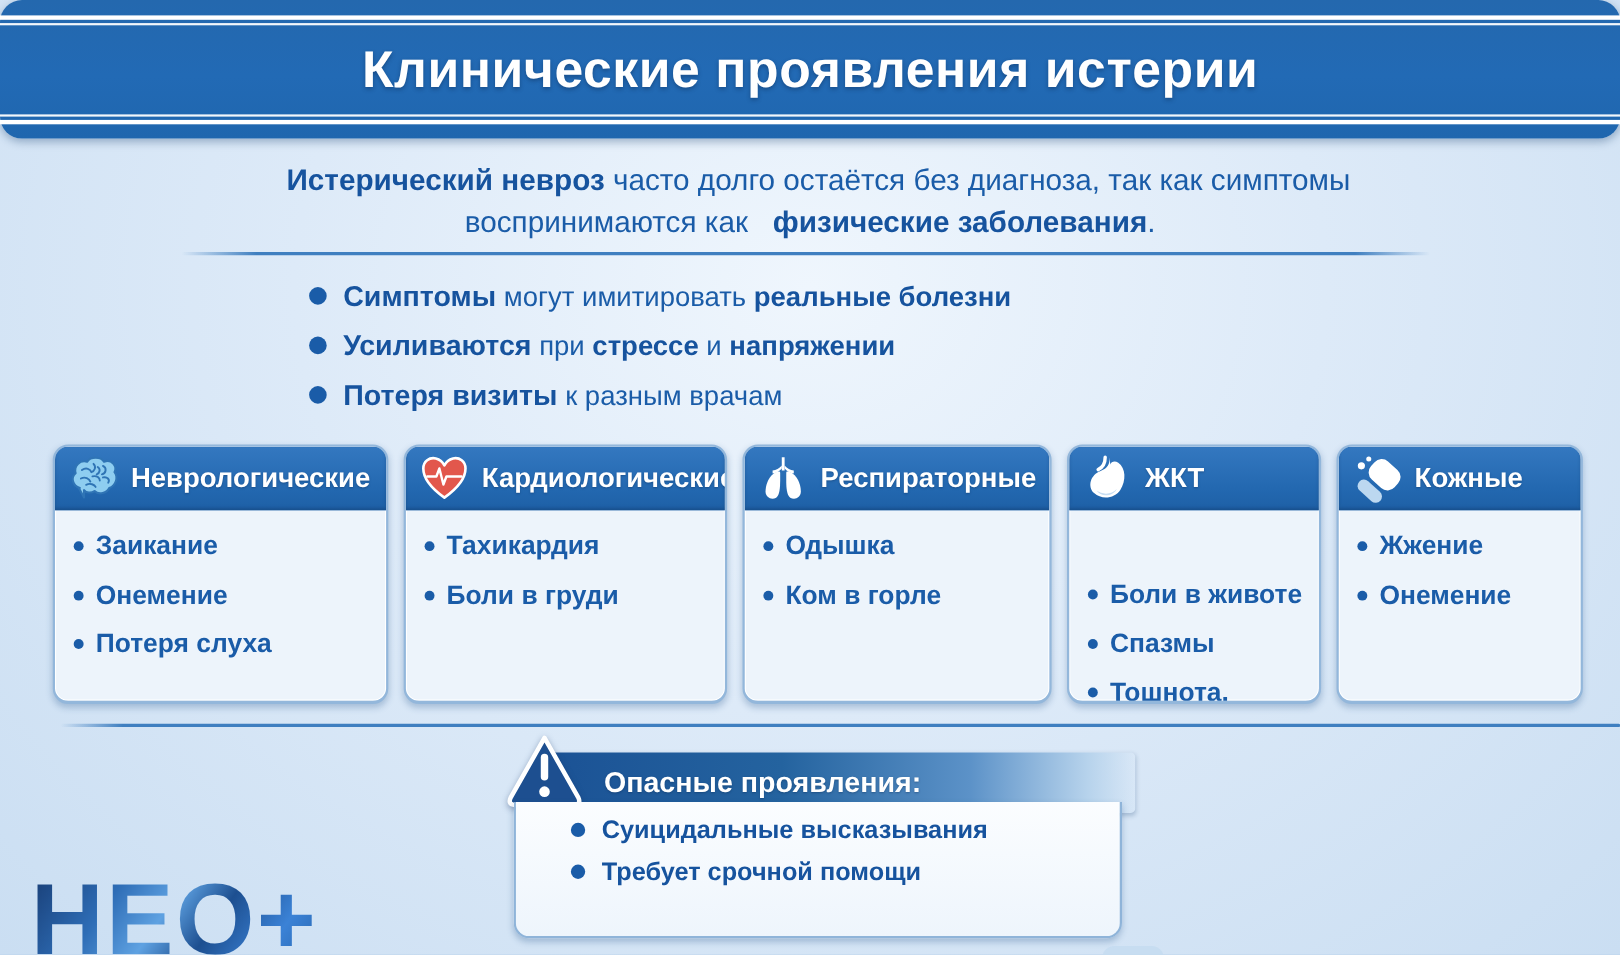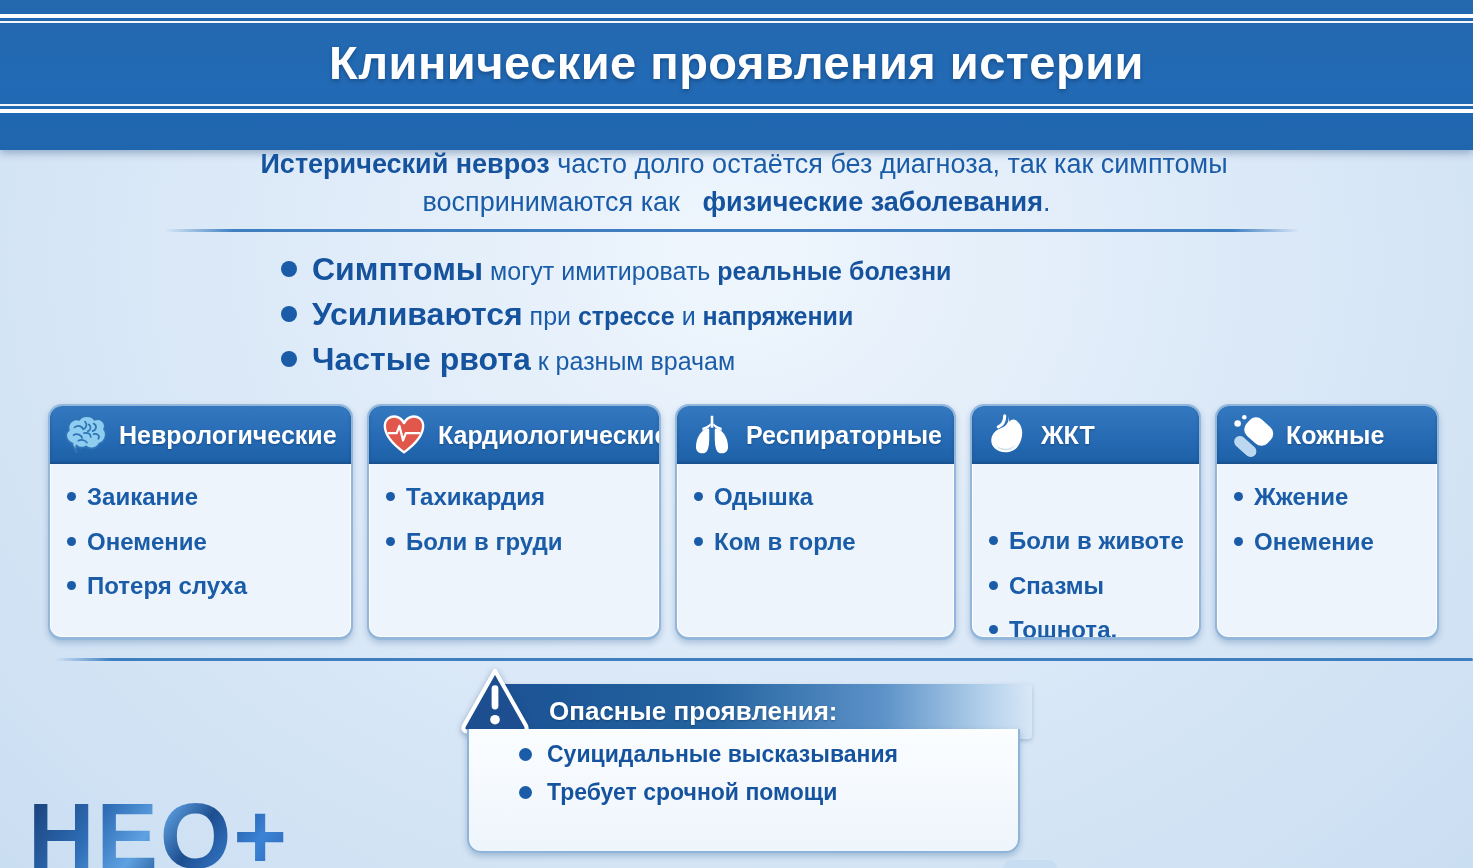--- a/index.html
+++ b/index.html
@@ -4,23 +4,24 @@
 <style>
   * { margin:0; padding:0; box-sizing:border-box; }
   body { font-family:"Liberation Sans", sans-serif; background:#b9d2ea; }
   .page {
     position:relative; width:1473px; height:868px; overflow:hidden;
     background: radial-gradient(ellipse at 50% 30%, #eff6fd 0%, #ddeaf8 45%, #cadef2 100%);
   }
 
   
   .banner {
-    position:absolute; top:0; left:0; width:100%; height:150px;
+    position:absolute; top:0; left:0; width:100%; height:126px;
     background:linear-gradient(180deg,#2468ae 0%, #226ab5 55%, #1f66ae 100%);
     box-shadow:0 3px 8px rgba(20,60,110,.35);
+    border-radius:20px;
   }
   .banner .hline { position:absolute; left:0; width:100%; background:#fff; }
   .hl-top-thick   { top:14px; height:4px; }
   .hl-top-thin    { top:21px; height:2px; opacity:.95; }
   .hl-bot-thin    { top:104px; height:2px; opacity:.95; }
   .hl-bot-thick   { top:109px; height:4px; }
   .banner h1 {
     position:absolute; top:0; left:0; width:100%; line-height:126px;
     text-align:center; color:#fff; font-size:47px; font-weight:bold;
     letter-spacing:.5px; text-shadow:0 2px 4px rgba(10,40,80,.45);
@@ -35,21 +36,21 @@
   .divider1 {
     position:absolute; top:229px; left:165px; width:1135px; height:3px; border-radius:2px;
     background:linear-gradient(90deg, rgba(63,127,192,0) 0%, #3f7fc0 6%, #3f7fc0 94%, rgba(63,127,192,0) 100%);
   }
 
   
   .keylist { position:absolute; top:254px; left:281px; }
   .keyrow { display:flex; align-items:center; margin-bottom:15px; height:30px; }
   .keydot { width:16px; height:16px; border-radius:50%; background:#1a5ca8; margin-right:15px; flex:0 0 auto; }
   .keytext { font-size:25px; color:#1a5ca8; white-space:nowrap; }
-  .keytext .lead { font-weight:bold; font-size:32px; color:#16539e; }
+  .keytext .lead { font-weight:bold; font-size:26px; color:#16539e; }
   .keytext b { font-weight:bold; color:#16539e; }
 
   
   .cards { position:absolute; top:404px; left:48px; display:flex; gap:14px; }
   .card {
     height:236px; border-radius:14px; background:#edf4fb;
     border:2px solid #93b7db; border-bottom-width:3px;
     box-shadow:0 3px 6px rgba(40,85,140,.28), inset 0 0 0 1px #fff;
     overflow:hidden; display:flex; flex-direction:column;
   }
@@ -140,21 +141,21 @@
     <div class="keyrow">
       <span class="keydot"></span>
       <span class="keytext"><span class="lead">Симптомы</span><span> могут имитировать </span><b>реальные болезни</b></span>
     </div>
     <div class="keyrow">
       <span class="keydot"></span>
       <span class="keytext"><span class="lead">Усиливаются</span><span> при </span><b>стрессе</b><span> и </span><b>напряжении</b></span>
     </div>
     <div class="keyrow">
       <span class="keydot"></span>
-      <span class="keytext"><span class="lead">Частые рвота</span><span> к разным врачам</span></span>
+      <span class="keytext"><span class="lead">Потеря визиты</span><span> к разным врачам</span></span>
     </div>
   </div>
 
   <div class="cards">
 
     <div class="card card-1">
       <div class="card-head">
         <span class="cicon">
           <svg width="46" height="42" viewBox="0 0 48 44">
             <path d="M11 31 C4 29 2 21 7 17 C5 10 11 4 18 6 C21 1 31 1 34 6 C41 3 47 10 44 16 C48 21 45 29 39 31 C37 36 29 38 25 34 C22 36 17 36 15 33 L15 40 L10 31 Z" fill="#8ecdf0" stroke="#2f74b5" stroke-width="2" stroke-linejoin="round"></path>

